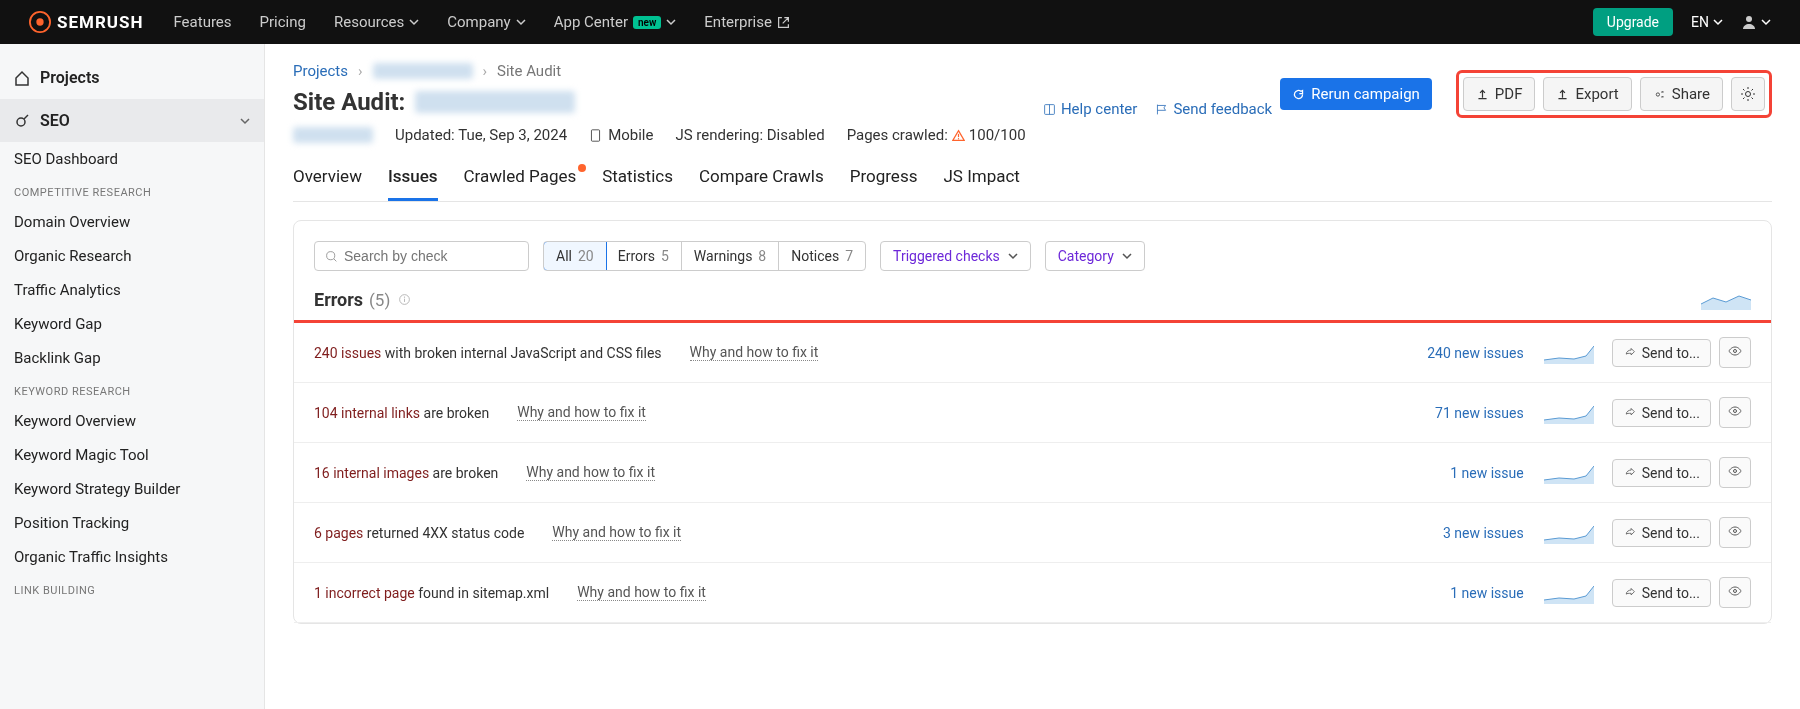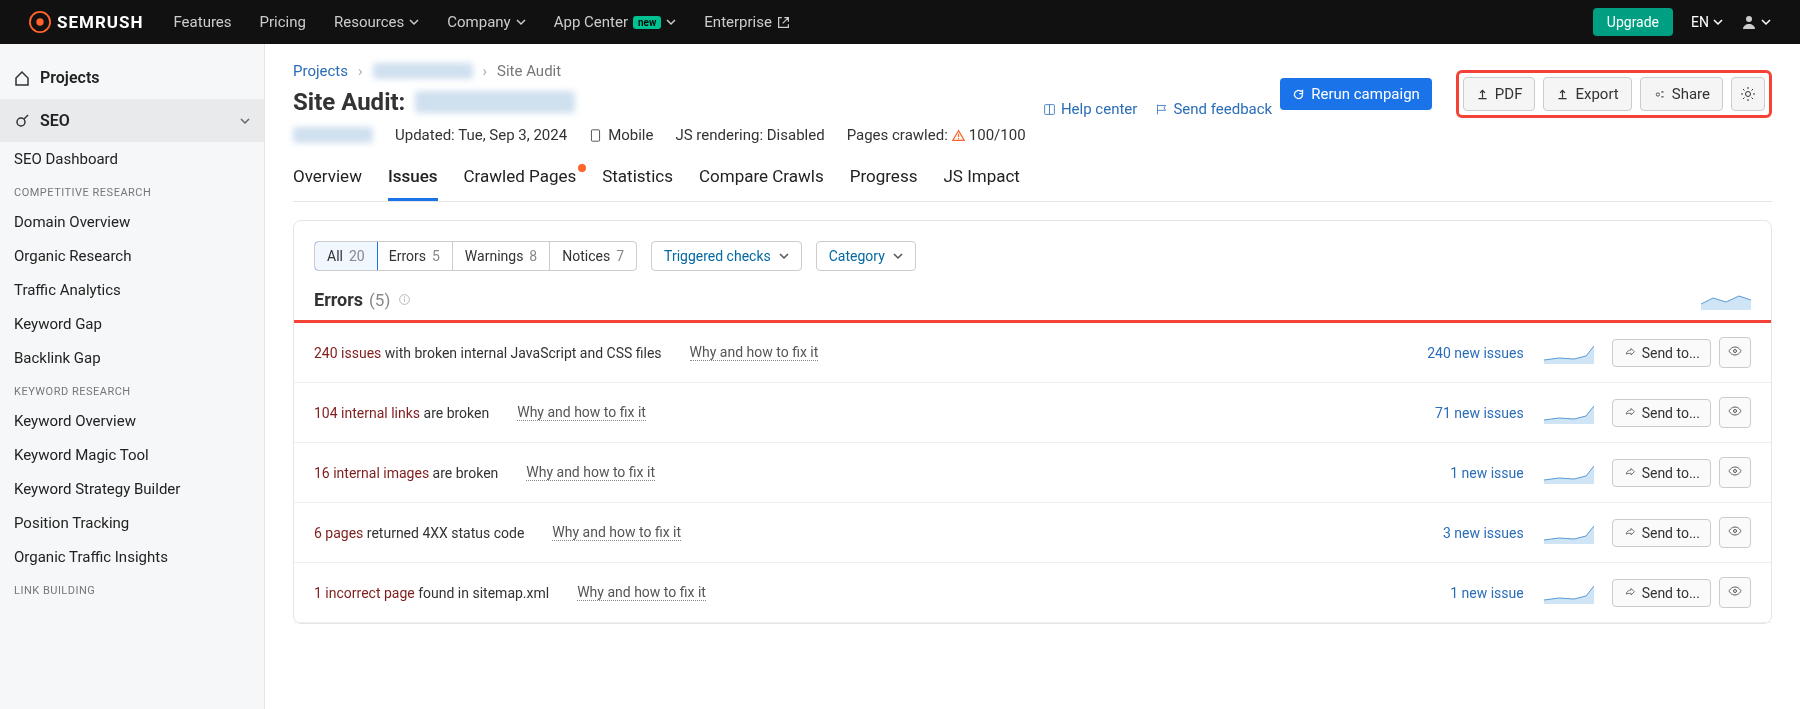--- a/index.html
+++ b/index.html
@@ -56,21 +56,21 @@
 .filters-row { display: flex; gap: 14px; padding: 0 20px; align-items: center; }
 .search-box { display: flex; align-items: center; gap: 6px; border: 1px solid #ccc; border-radius: 4px; padding: 6px 10px; width: 215px; }
 .search-box input { border: none; outline: none; font-size: 14px; width: 100%; }
 
 .seg-group { display: flex; border: 1px solid #ccc; border-radius: 4px; overflow: hidden; }
 .seg { padding: 6px 12px; border-right: 1px solid #ccc; display: flex; gap: 6px; cursor: pointer; }
 .seg:last-child { border-right: none; }
 .seg.active { border: 1px solid #1a73e8; background: #f0f7ff; margin: -1px; border-radius: 4px 0 0 4px; }
 .seg .cnt { color: #888; }
 
-.dropdown { border: 1px solid #ccc; border-radius: 4px; padding: 6px 12px; display: flex; align-items: center; gap: 8px; cursor: pointer; color: #0369a1; }
+.dropdown { border: 1px solid #ccc; border-radius: 4px; padding: 6px 12px; display: flex; align-items: center; gap: 8px; cursor: pointer; color: #6d28d9; }
 
 .section-hdr { display: flex; align-items: center; padding: 18px 20px 10px; border-bottom: 3px solid #f44336; }
 .section-title { font-size: 18px; font-weight: 700; }
 .section-count { color: #888; margin-left: 6px; font-size: 17px; }
 .mini-spark { width: 50px; height: 20px; margin-left: auto; }
 
 .issue-row { display: flex; align-items: center; padding: 14px 20px; border-bottom: 1px solid #eee; }
 .issue-desc { flex: 0 0 auto; }
 .issue-link { color: #7f1d1d; cursor: pointer; }
 .issue-text { color: #333; }
@@ -303,20 +303,27 @@
       <div class="tab active"><span>Issues</span></div>
       <div class="tab"><span>Crawled Pages</span><span class="dot"></span></div>
       <div class="tab"><span>Statistics</span></div>
       <div class="tab"><span>Compare Crawls</span></div>
       <div class="tab"><span>Progress</span></div>
       <div class="tab"><span>JS Impact</span></div>
     </div>
 
     <div class="panel">
       <div class="filters-row">
+        <div class="search-box">
+          <svg class="icon-svg-sm" viewBox="0 0 16 16">
+              <circle cx="7" cy="7" r="5" fill="none" stroke="#888"></circle>
+              <line x1="11" y1="11" x2="14" y2="14" stroke="#888"></line>
+            </svg>
+          <input type="text" placeholder="Search by check" style="">
+        </div>
         <div class="seg-group">
           <div class="seg active">
               <span>All</span>
               <span class="cnt">20</span>
             </div>
           <div class="seg">
               <span>Errors</span>
               <span class="cnt">5</span>
             </div>
           <div class="seg">

